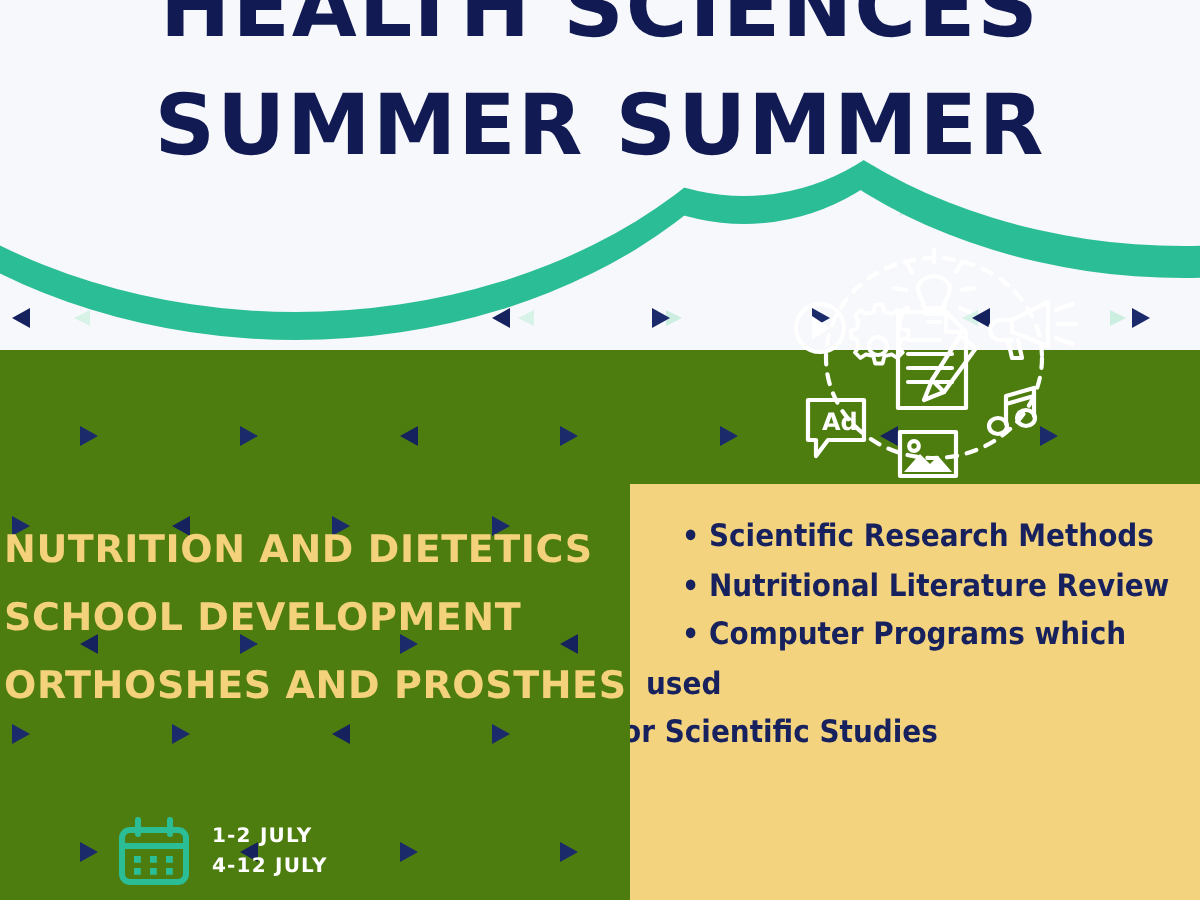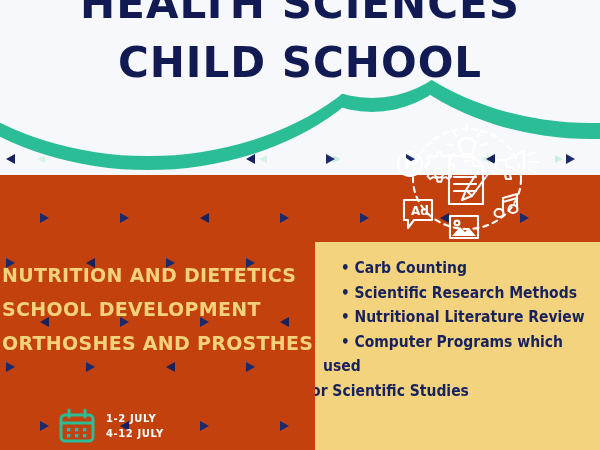--- a/index.html
+++ b/index.html
@@ -5,21 +5,21 @@
   html, body {
     margin: 0;
     padding: 0;
     background: #0c1152;
   }
   #poster {
     position: relative;
     width: 600px;
     height: 450px;
     overflow: hidden;
-    background: #c2410c;
+    background: #4d7c0f;
     font-family: "Liberation Sans", sans-serif;
   }
 
   
   .header-band {
     position: absolute;
     left: 0; top: 0;
     width: 600px;
     height: 175px;
     background-color: #f7f8fc;
@@ -262,21 +262,21 @@
 
     <g>
       <ellipse cx="148" cy="-44" rx="268" ry="200" fill="#f7f8fc"></ellipse>
       <ellipse cx="372" cy="-32" rx="118" ry="130" fill="#f7f8fc"></ellipse>
       <ellipse cx="592" cy="-62" rx="250" ry="185" fill="#f7f8fc"></ellipse>
     </g>
   </svg>
 
   <div class="title-wrap">
     <div class="title-line">HEALTH SCIENCES</div>
-    <div class="title-line">CHILD SCHOOL</div>
+    <div class="title-line">SUMMER SUMMER</div>
   </div>
 
   <svg class="icon-cluster" viewBox="0 0 150 135">
     <g fill="none" stroke="#ffffff" stroke-width="2.1" stroke-linecap="round" stroke-linejoin="round">
 
       <ellipse cx="75" cy="67" rx="54" ry="50" stroke-dasharray="5 5"></ellipse>
 
       <g>
         <path d="M67 31 a9 9 0 0 1 16 0 c0 5 -3 7 -3 11 h-10 c0 -4 -3 -6 -3 -11 z"></path>
         <line x1="71" y1="45" x2="79" y2="45"></line>
@@ -363,24 +363,20 @@
     </svg>
     <div class="dates-text">
       <div>1-2 JULY</div>
       <div>4-12 JULY</div>
     </div>
   </div>
 
   <div class="topics-panel">
     <div class="topic">
       <span class="bullet">•</span>
-      <span>Carb Counting</span>
-    </div>
-    <div class="topic">
-      <span class="bullet">•</span>
       <span>Scientific Research Methods</span>
     </div>
     <div class="topic">
       <span class="bullet">•</span>
       <span>Nutritional Literature Review</span>
     </div>
     <div class="topic">
       <span class="bullet">•</span>
       <span>Computer Programs which used</span>
       <span class="cont">for Scientific Studies</span>

